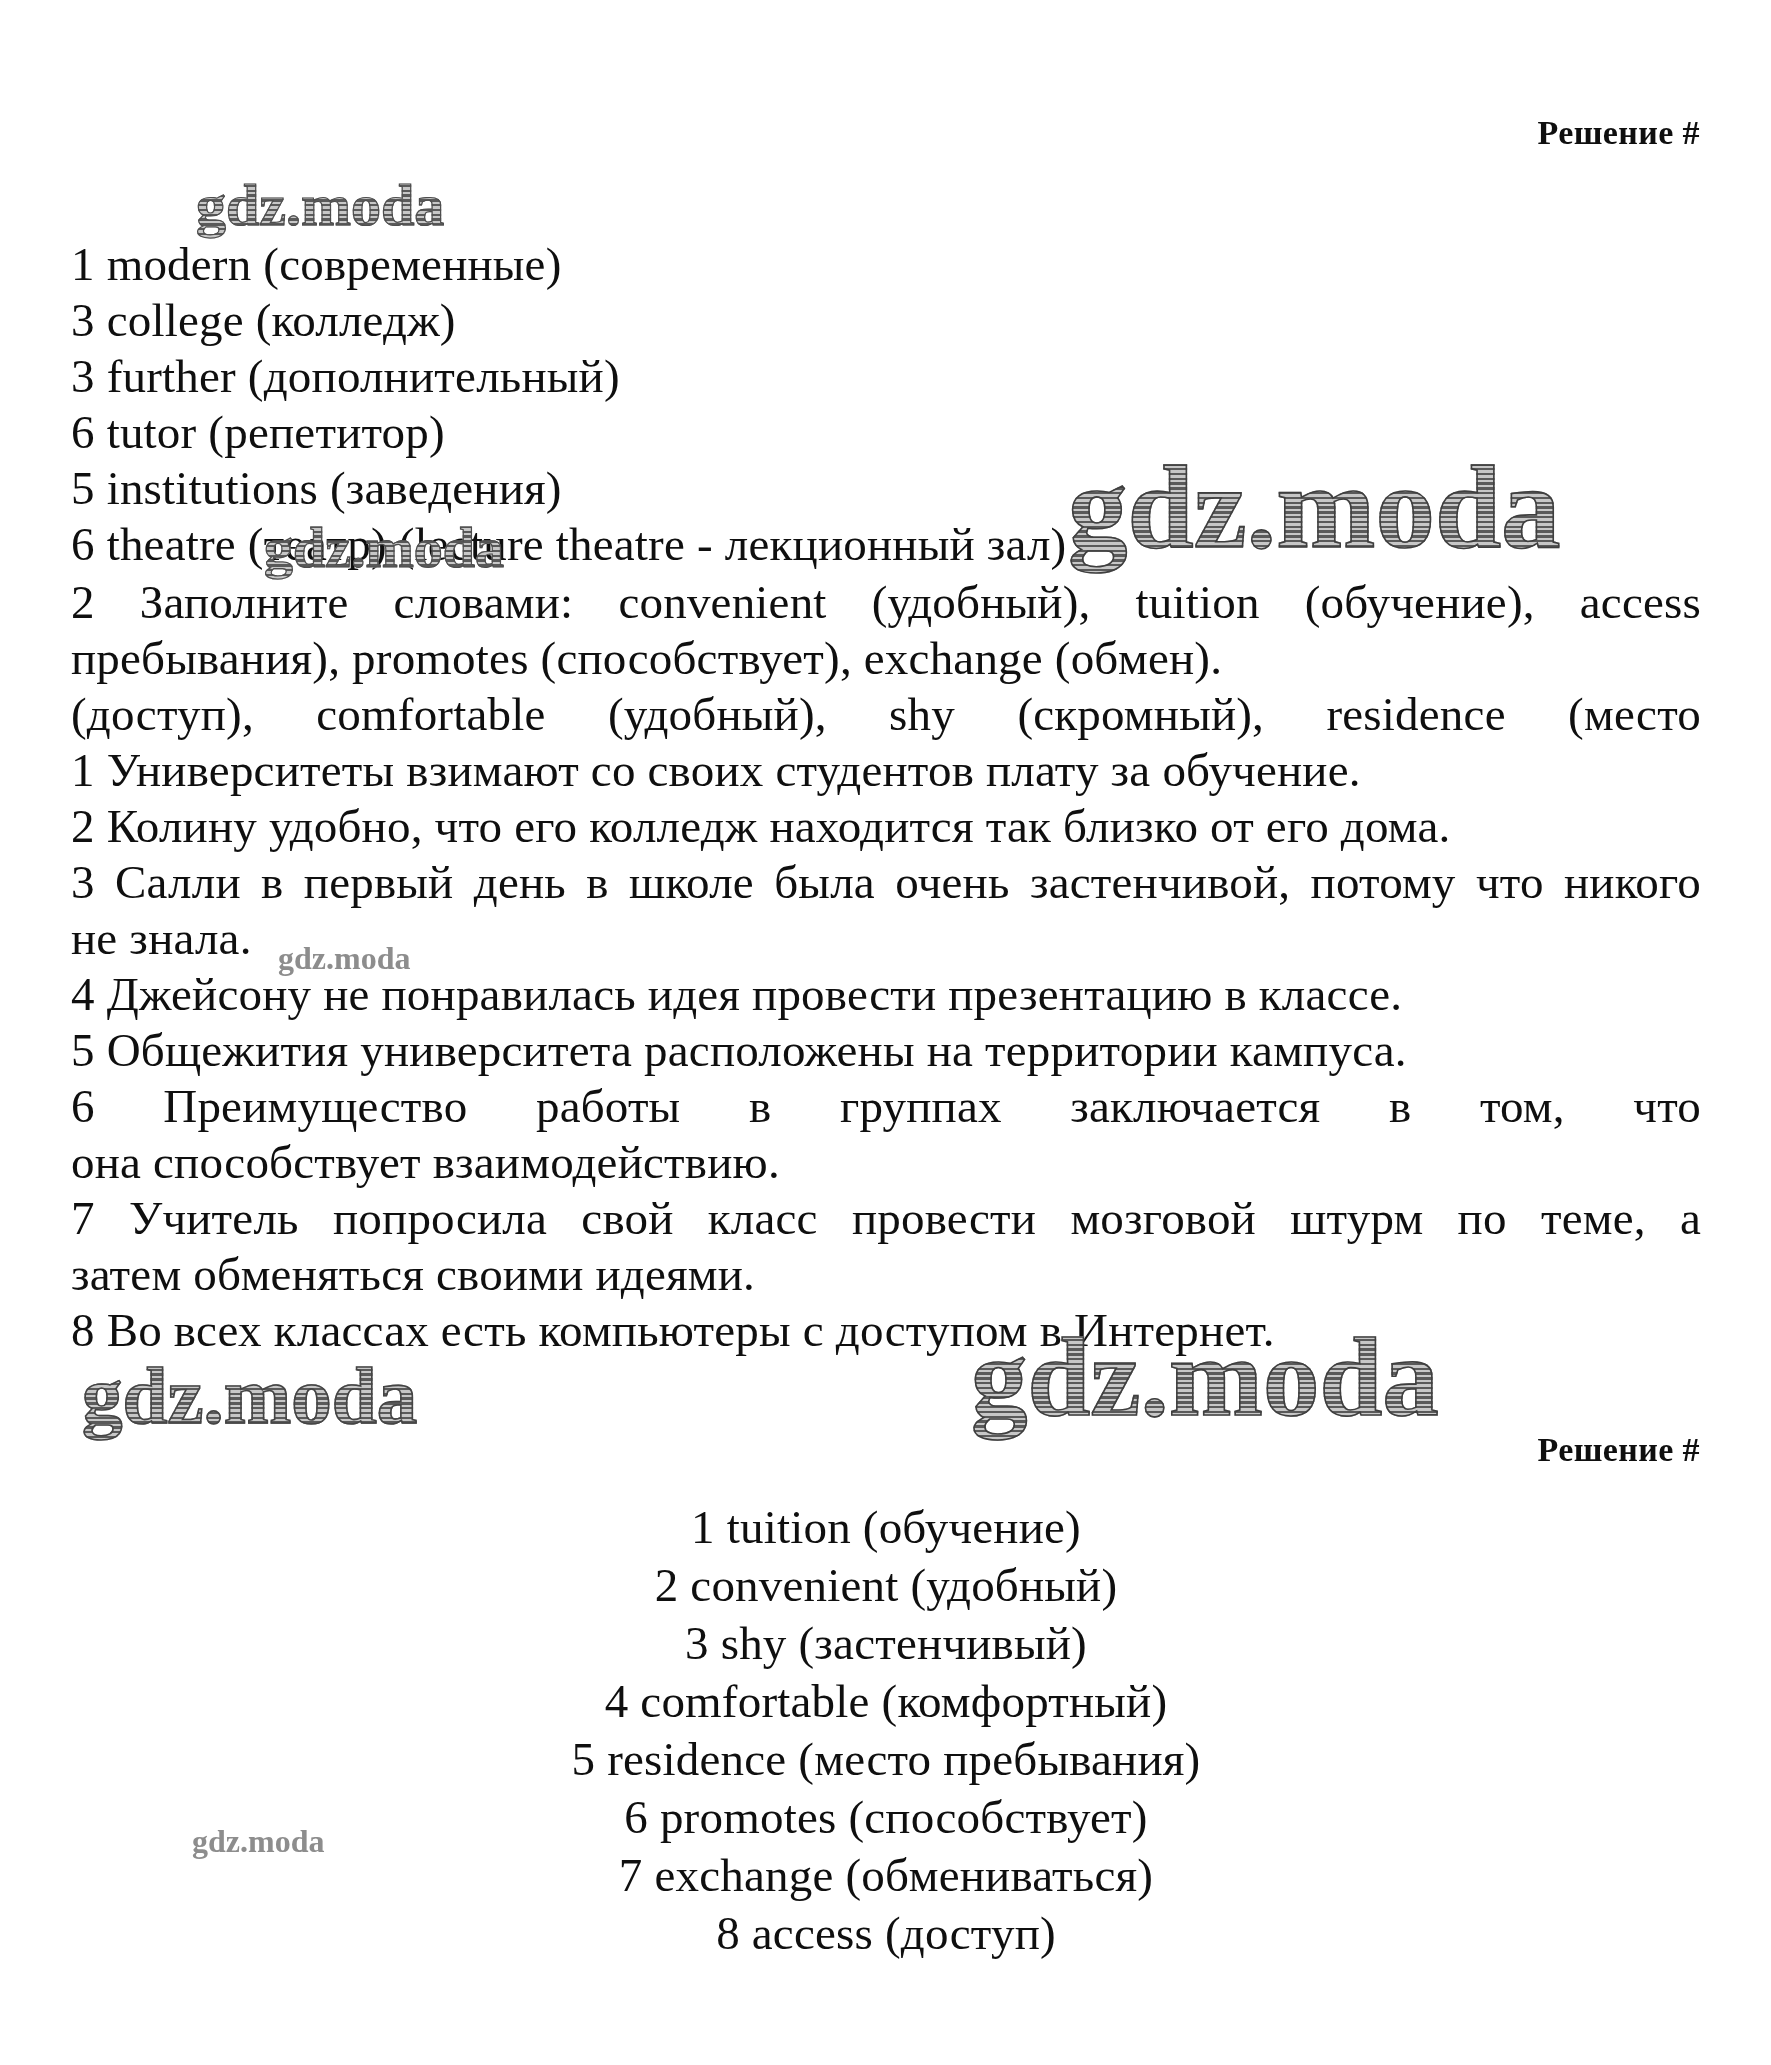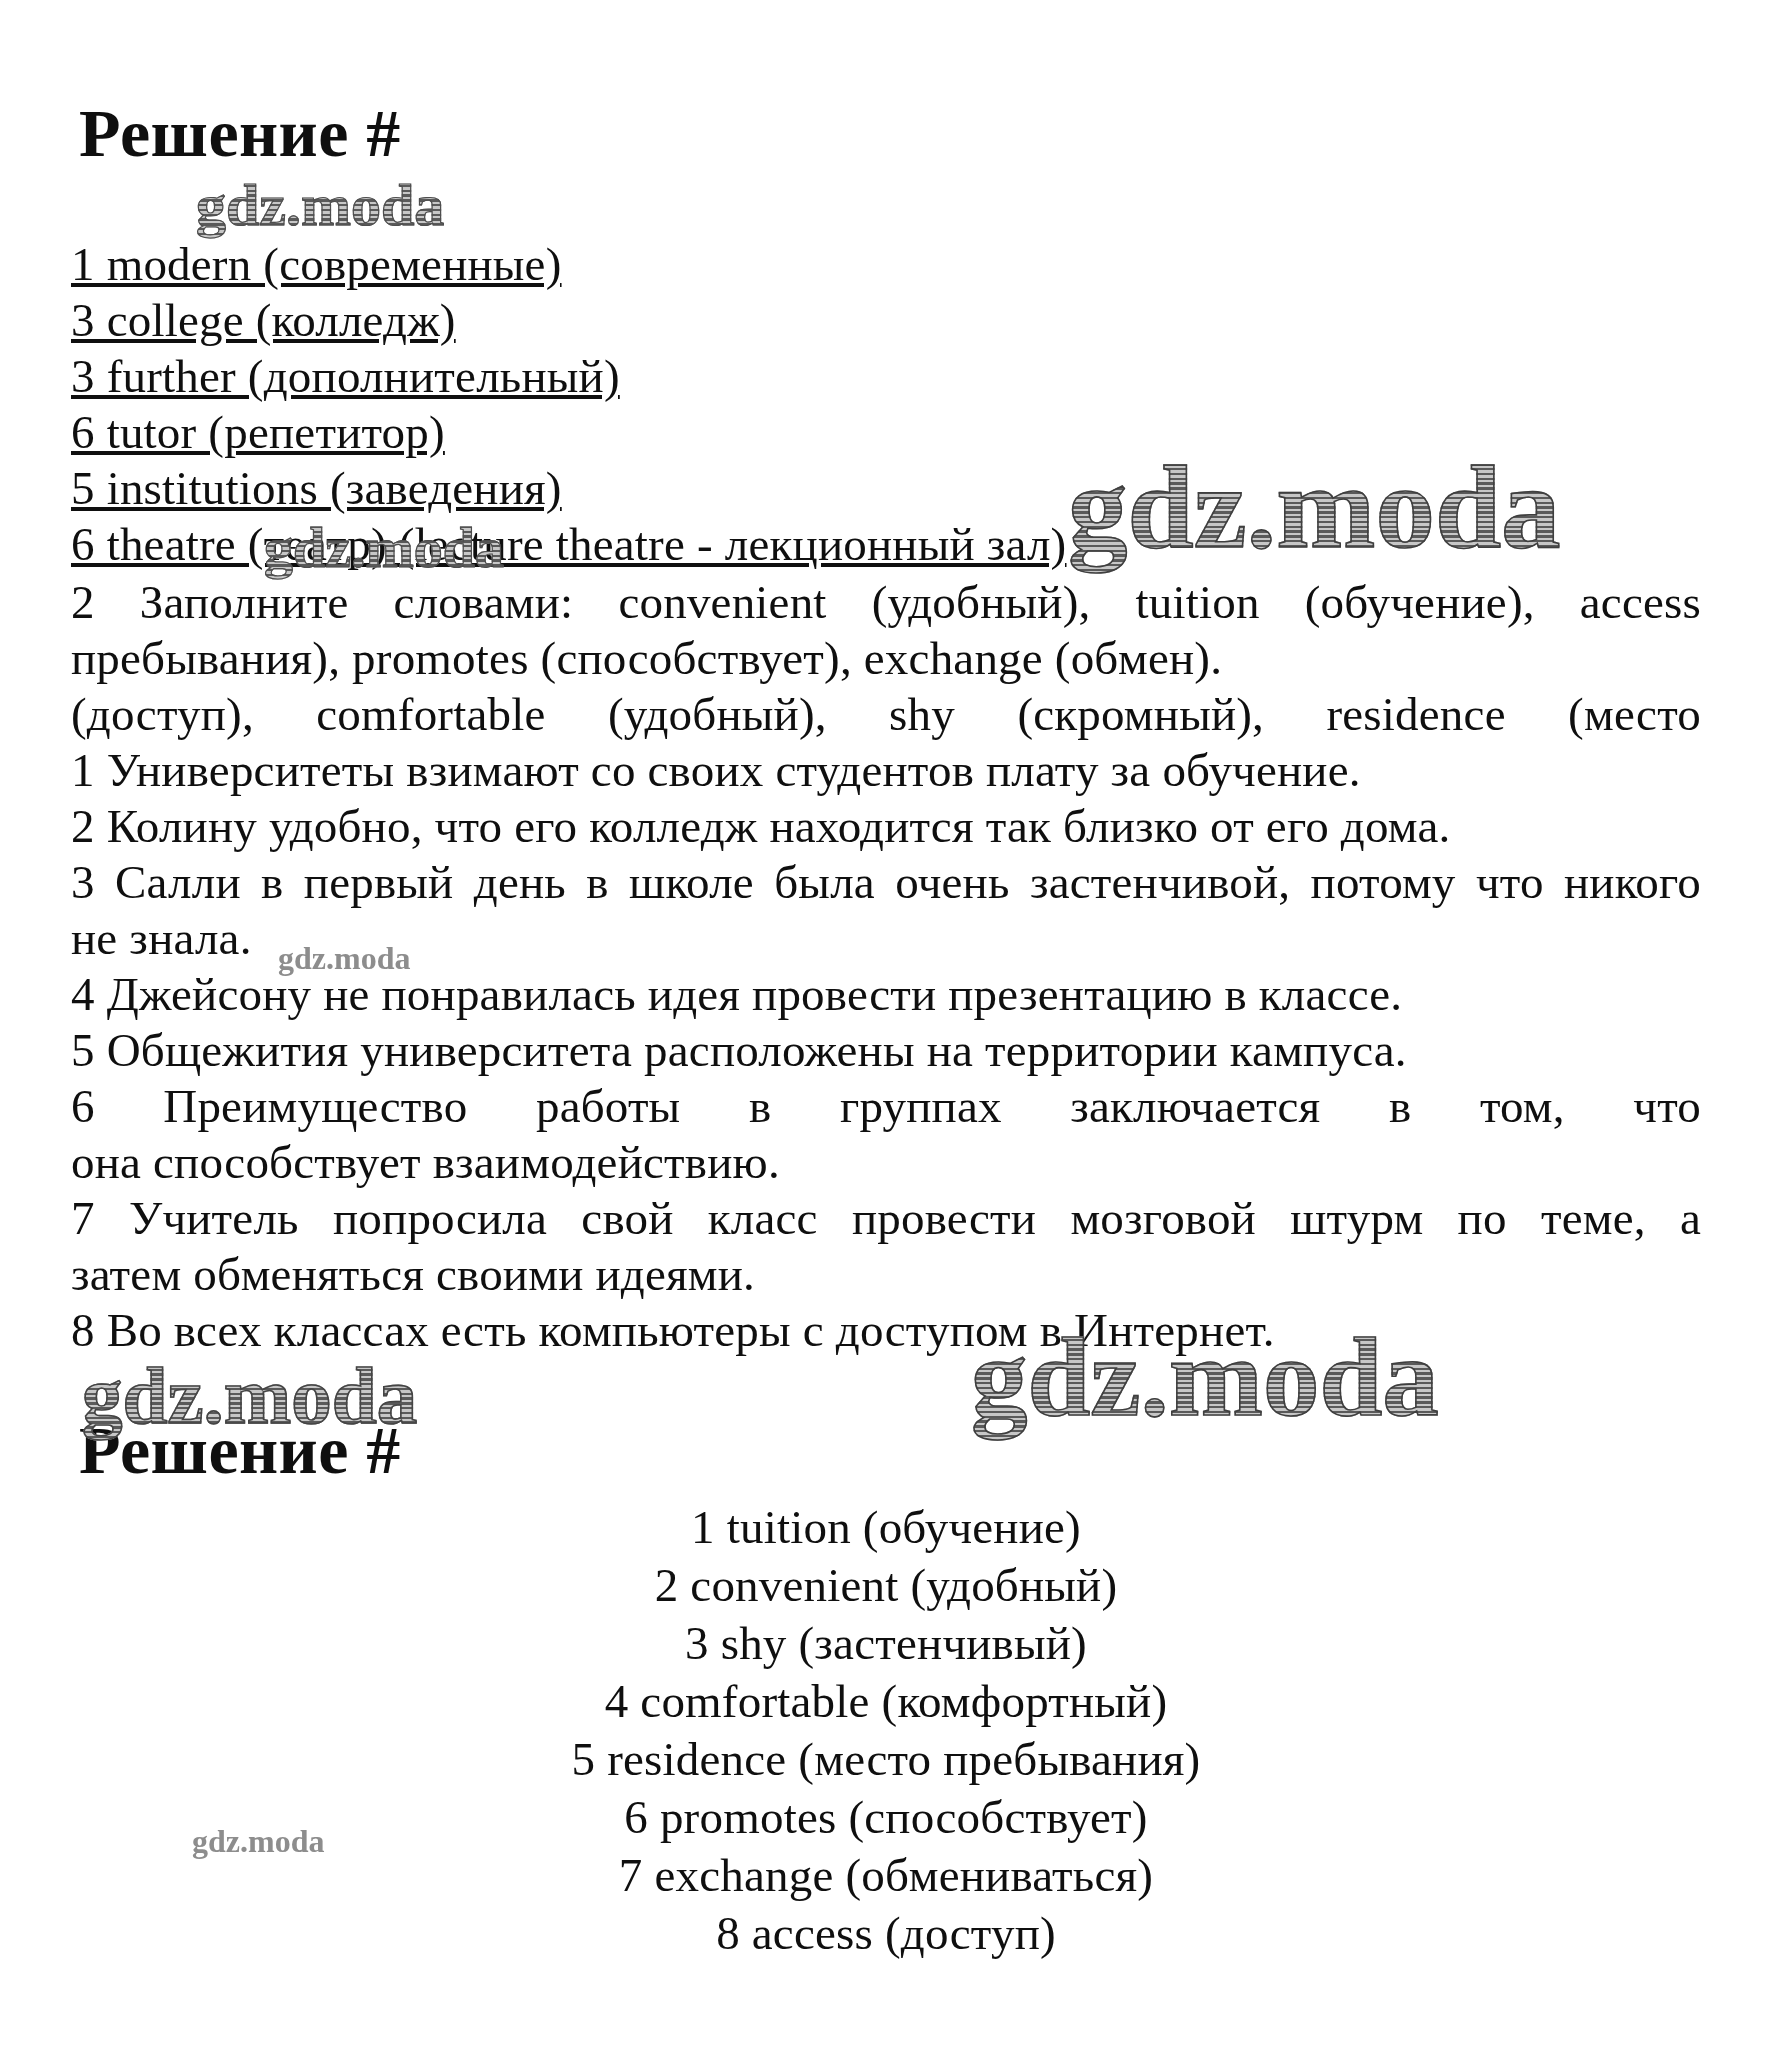--- a/index.html
+++ b/index.html
@@ -12,38 +12,39 @@
     color: #0f0f0f;
     overflow: hidden;
   }
   .content {
     position: absolute;
     left: 71px;
     top: 0;
     width: 1630px;
   }
   .heading {
-    margin: 8px;
-    font-size: 68px;
+    margin: 1px;
+    font-size: 34px;
     font-weight: 700;
     line-height: 56px;
     letter-spacing: 0.4px;
+    text-align: right;
   }
   .heading--first { margin-top: 105px; }
   .heading--second { margin-top: 64px; }
   .line {
     font-size: 47px;
     line-height: 56px;
     letter-spacing: 0.2px;
   }
   .line--justify {
     text-align: justify;
     text-align-last: justify;
   }
-  .listA { margin-top: 75px; text-decoration: underline; }
+  .listA { margin-top: 75px; }
   .task2 { margin-top: 1.6px; }
   .sentences { margin-top: 0; }
   .listB { margin-top: 20px; }
   .listB .line { line-height: 58px; text-align: center; }
 
   
   .wm {
     position: absolute;
     font-family: "Liberation Serif", "DejaVu Serif", serif;
     font-weight: 700;

